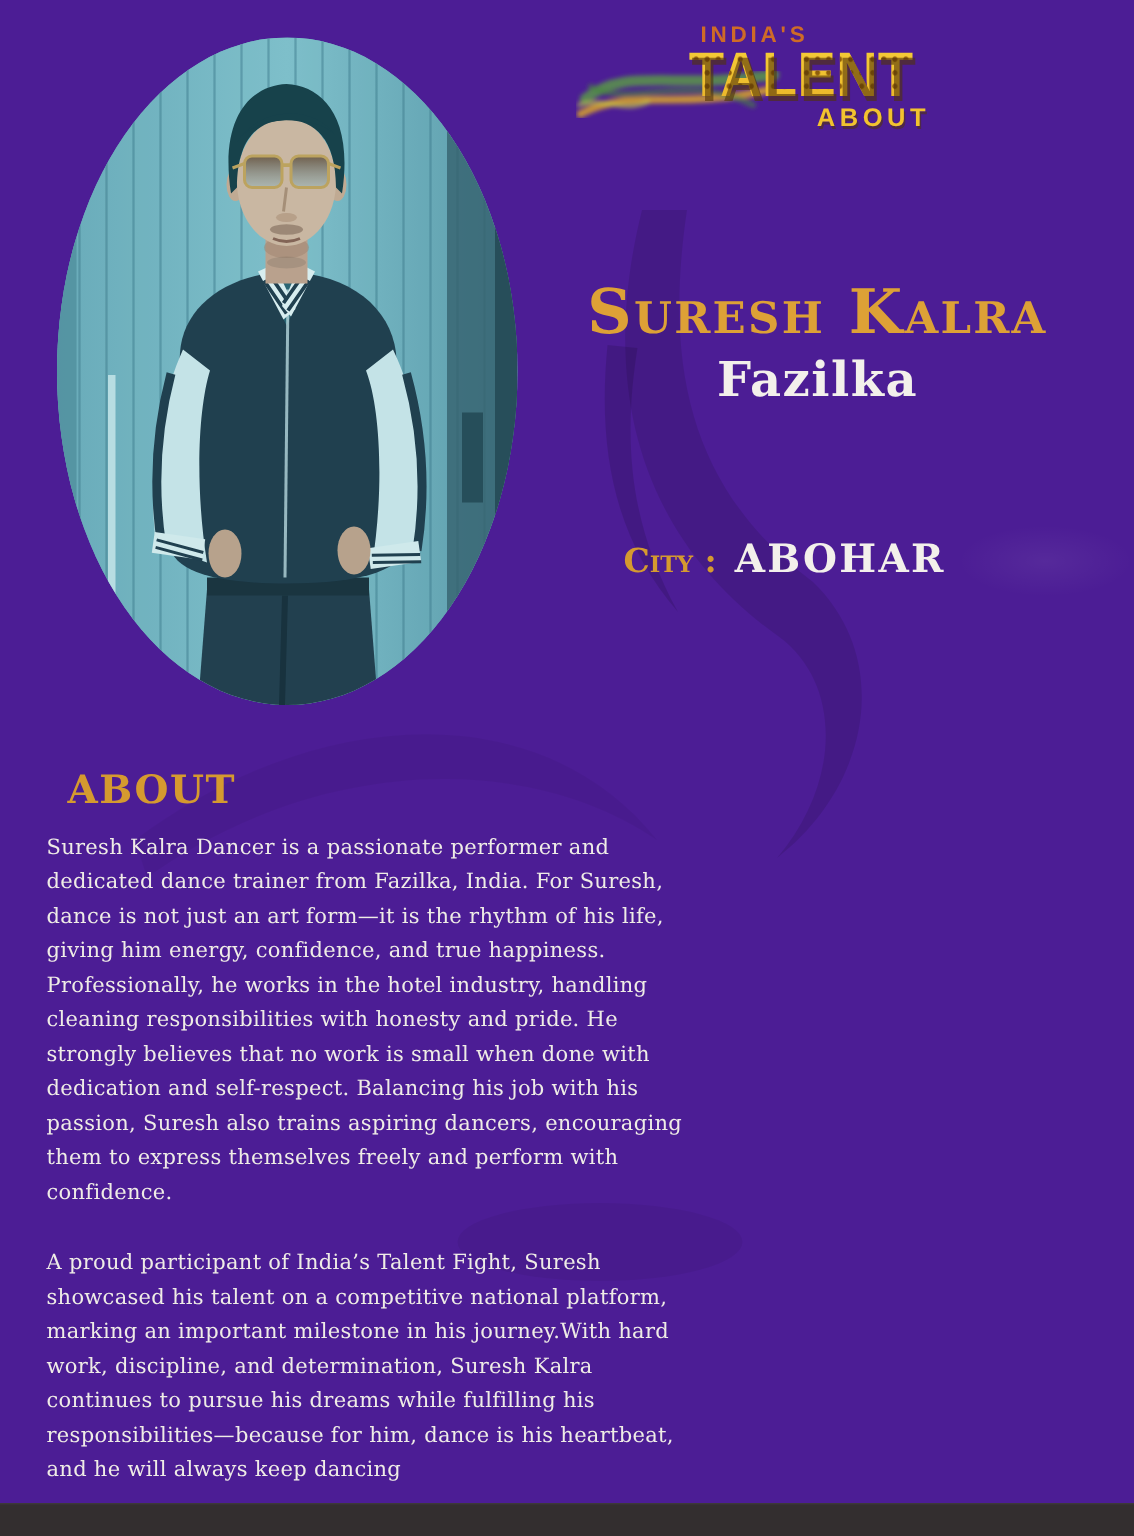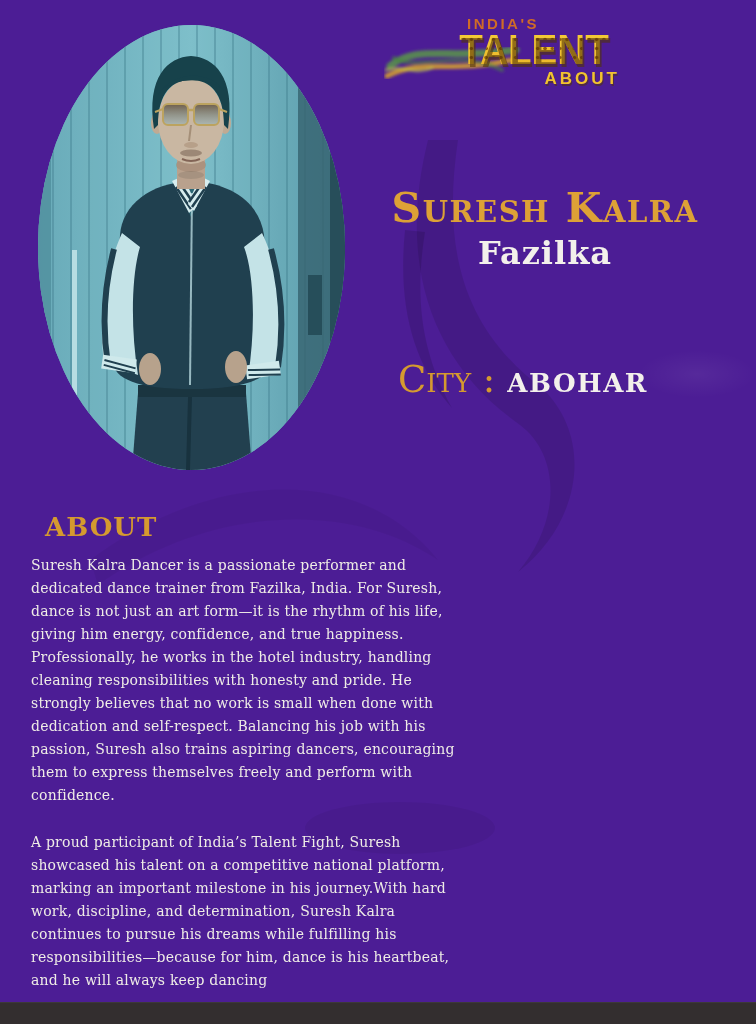--- a/index.html
+++ b/index.html
@@ -52,21 +52,21 @@
     color:#dda136;letter-spacing:1.5px;white-space:nowrap;
   }
   .person-role{
     margin-top:4px;font-weight:700;font-size:32px;color:#f3f0eb;letter-spacing:1px;
   }
   
   .city-row{
     position:absolute;left:358px;top:358px;width:330px;
     display:flex;justify-content:center;align-items:baseline;gap:12px;
   }
-  .city-label{font-variant:small-caps;font-weight:400;font-size:37px;color:#d59a2f;}
+  .city-label{font-variant:small-caps;font-weight:700;font-size:22px;color:#d59a2f;}
   .city-value{font-weight:700;font-size:26px;color:#f3f0eb;letter-spacing:1.5px;}
   .city-glow{
     position:absolute;left:638px;top:350px;width:118px;height:48px;
     background:radial-gradient(ellipse at center, rgba(255,255,255,0.055), rgba(255,255,255,0) 70%);
     pointer-events:none;
   }
   
   .about{position:absolute;left:31px;top:512px;width:700px;}
   .about-heading{
     margin-left:14px;font-weight:700;font-size:26px;letter-spacing:1px;

